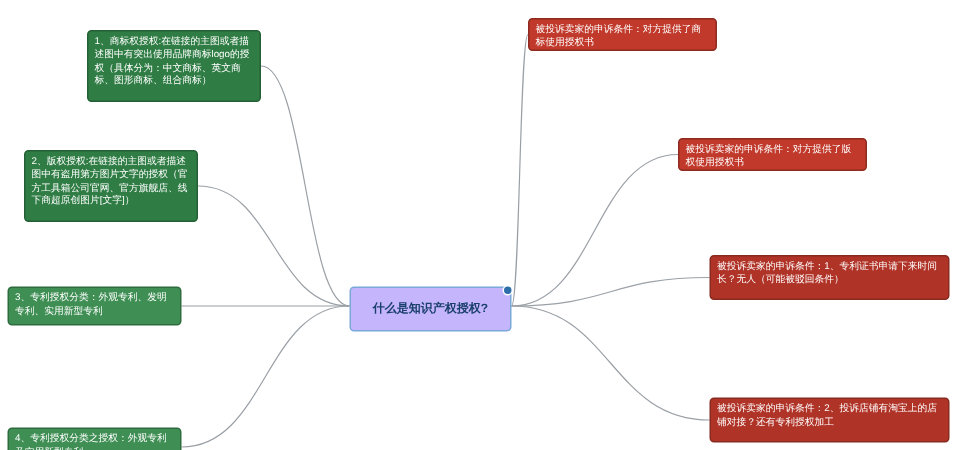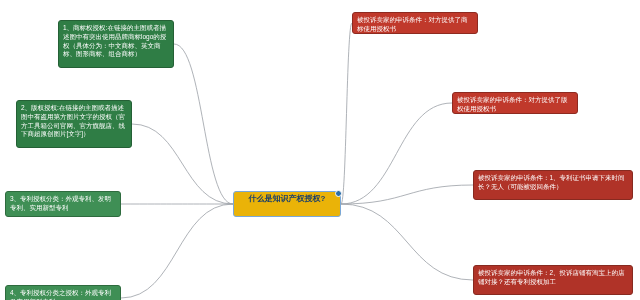--- a/index.html
+++ b/index.html
@@ -33,29 +33,30 @@
     color: #ffffff;
     background: #3f8f55;
     font-size: 6.5px;
     line-height: 1.35;
     padding: 3px 4px;
     text-align: left;
     overflow: hidden;
     word-break: break-all;
   }
   .node.center {
-    background: #eab308;
+    background: #c4b5fd;
     border: 1px solid #7aa8d8;
     color: #1a3f6b;
     font-size: 8px;
     font-weight: bold;
     text-align: center;
     display: flex;
+    align-items: center;
     justify-content: center;
-    padding: 2px 4px;
+    padding: 14px 4px;
     line-height: 1.2;
   }
   .node.green-dark {
     background: #2f7d45;
     border-color: #246035;
   }
   .node.red {
     background: #c0392b;
     border-color: #8e2a20;
   }

